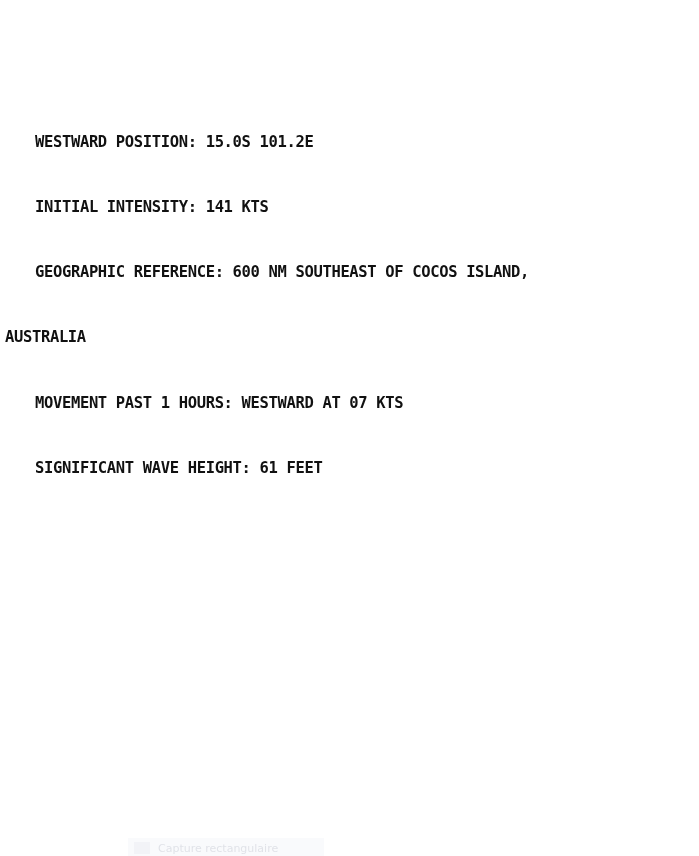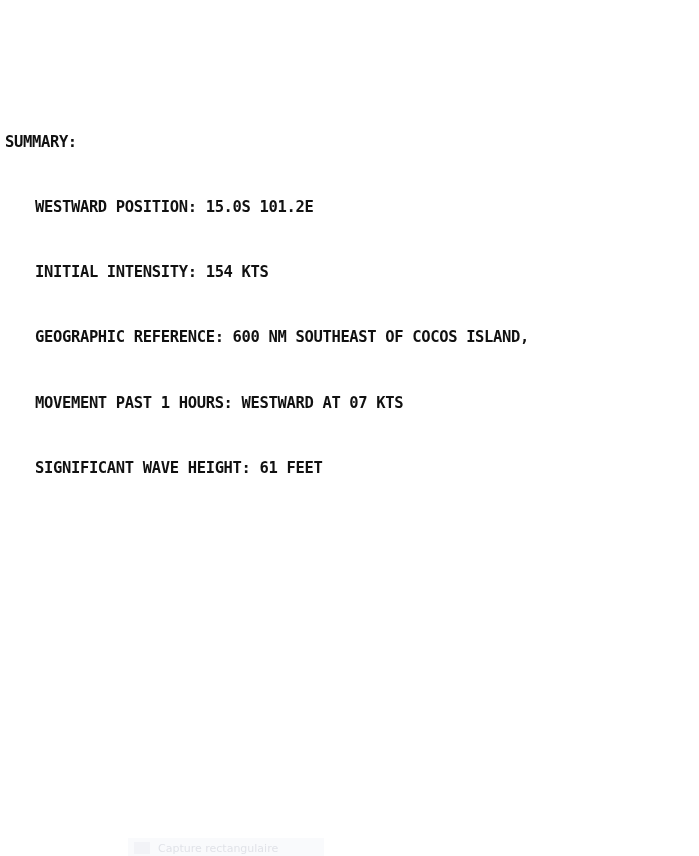--- a/index.html
+++ b/index.html
@@ -46,24 +46,24 @@
       width: 16px; height: 12px; margin: 0 8px 0 6px;
       background: #e8ebf2;
     }
   </style>
 </head>
 <body>
 
 <div class="doc">
   <span class="blank"></span>
 
-  <span class="line">SUMMARY:</span>
   <span class="line indent">WESTWARD POSITION: 15.0S 101.2E</span>
-  <span class="line indent">INITIAL INTENSITY: 154 KTS</span>
+  <span class="line indent">INITIAL INTENSITY: 141 KTS</span>
   <span class="line indent">GEOGRAPHIC REFERENCE: 600 NM SOUTHEAST OF COCOS ISLAND,</span>
+  <span class="line">AUSTRALIA</span>
   <span class="line indent">MOVEMENT PAST 1 HOURS: WESTWARD AT 07 KTS</span>
   <span class="line indent">SIGNIFICANT WAVE HEIGHT: 61 FEET</span>
   <span class="blank"></span>
 
   <span class="blank"></span>
 
   
   
   
   

